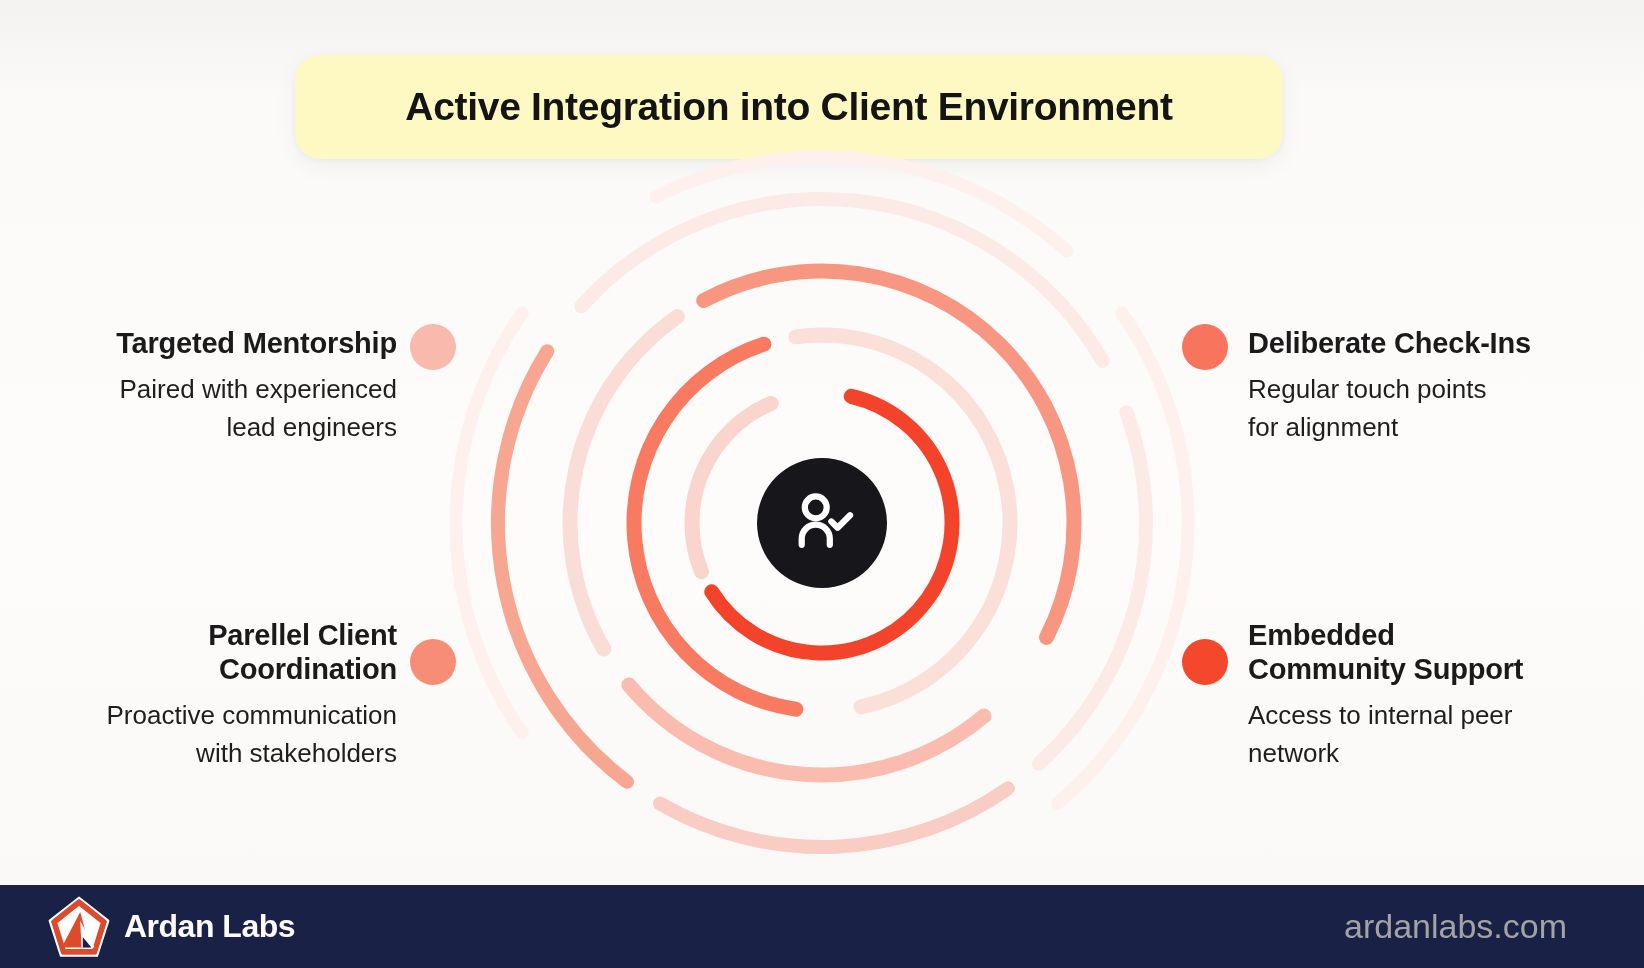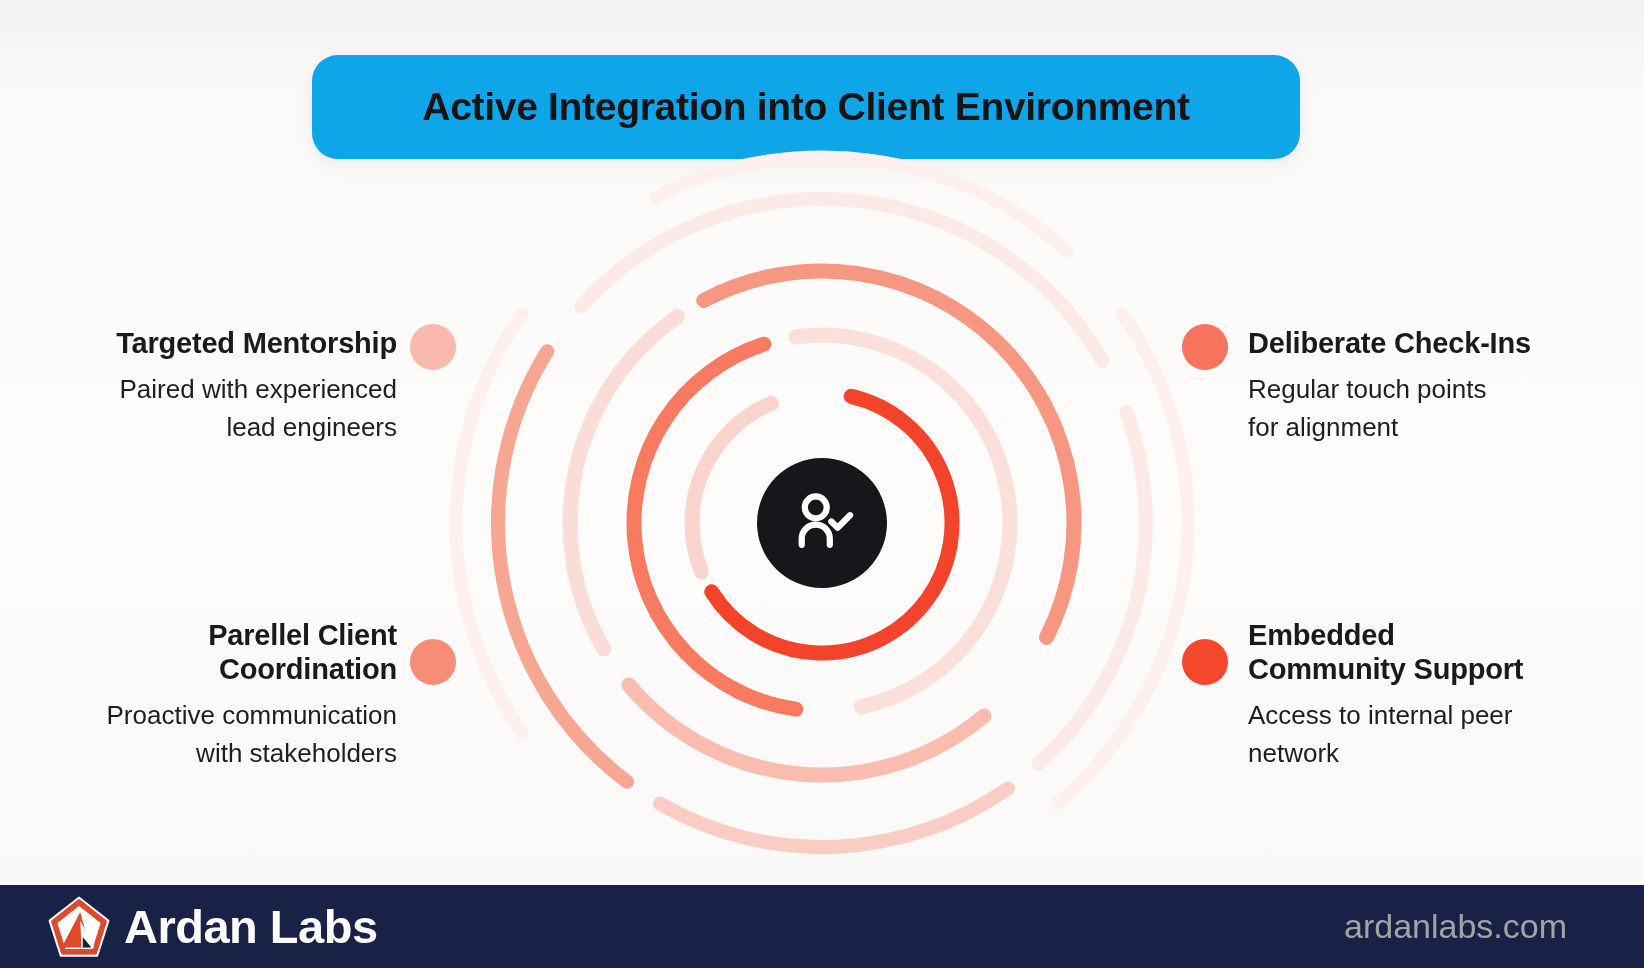--- a/index.html
+++ b/index.html
@@ -5,22 +5,22 @@
   html,body{margin:0;padding:0;}
   body{
     width:1644px;height:968px;position:relative;overflow:hidden;
     font-family:"Liberation Sans","DejaVu Sans",sans-serif;
     background:linear-gradient(180deg,#F3F2F1 0%,#FBFAF9 10%,#FDFCFB 55%,#FAF8F7 100%);
   }
   .stage{position:absolute;inset:0;}
 
   
   .title-card{
-    position:absolute;left:312px;top:55px;width:988px;height:104px;
-    background:#0ea5e9;border-radius:26px;
+    position:absolute;left:295px;top:55px;width:988px;height:104px;
+    background:#fef9c3;border-radius:26px;
     box-shadow:0 8px 24px rgba(40,40,60,.05), 0 2px 6px rgba(40,40,60,.04);
     display:flex;align-items:center;justify-content:center;
   }
   .title-card h1{
     margin:0;font-size:39px;font-weight:700;color:#141414;letter-spacing:-.3px;
   }
 
   
   .rings{position:absolute;left:432px;top:133px;width:780px;height:780px;}
 
@@ -51,21 +51,21 @@
   .dot.br{left:1182px;top:639px;}
 
   
   .footer{
     position:absolute;left:0;right:0;bottom:0;height:83px;
     display:flex;align-items:center;justify-content:space-between;
   }
   .brand{display:flex;align-items:center;margin-left:48px;}
   .brand svg{display:block;}
   .brand-name{
-    color:#FCFBFA;font-size:47px;font-weight:700;letter-spacing:-.5px;margin-left:14px;
+    color:#FCFBFA;font-size:32px;font-weight:700;letter-spacing:-.5px;margin-left:14px;
   }
   .site-url{color:#a3a3a3;font-size:34px;font-weight:400;margin-right:77px;text-decoration:none;}
 </style>
 </head>
 <body>
 
 <div class="stage">
 
   <div class="title-card">
     <h1>Active Integration into Client Environment</h1>

